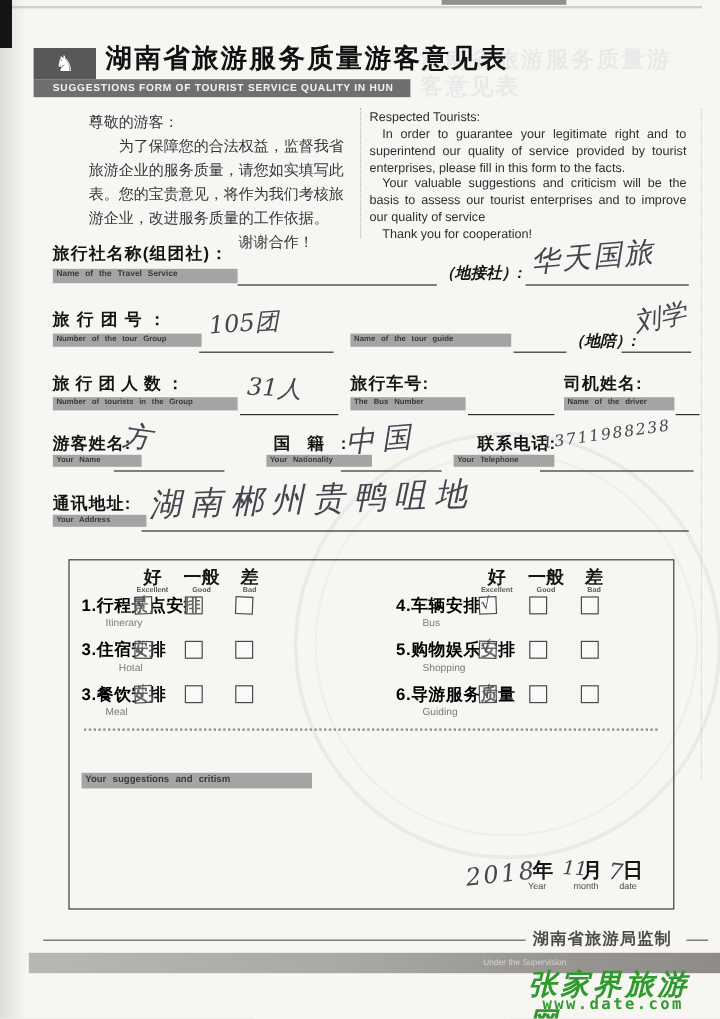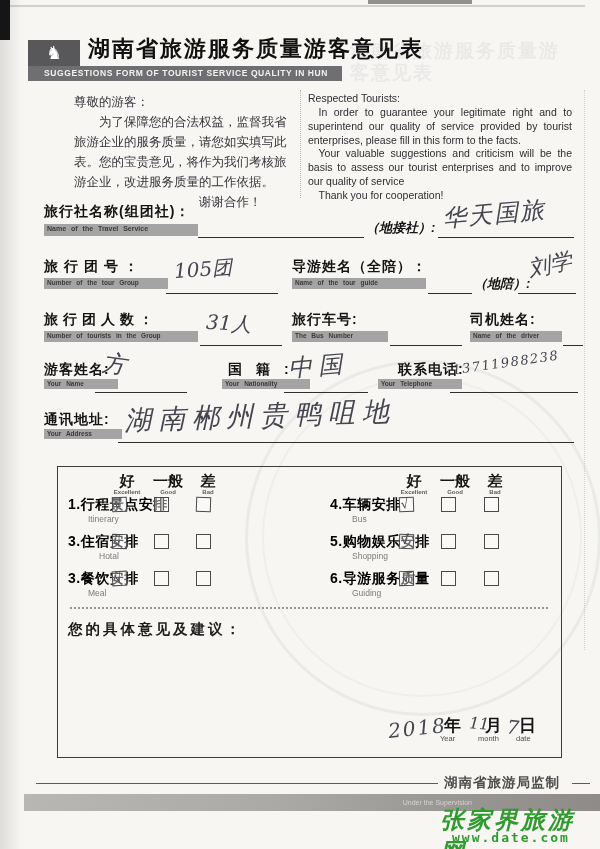--- a/index.html
+++ b/index.html
@@ -101,21 +101,20 @@
   <div class="abs gbar" style="left:44px;top:224px;width:154px;height:12px;">Name of the Travel Service</div>
   <div class="abs uline" style="left:198px;top:237px;width:166px;"></div>
   <div class="abs lbl-sm" style="left:366px;top:219px;">（地接社）:</div>
   <div class="abs hw" style="left:442px;top:198px;font-size:24px;transform:rotate(-5deg);letter-spacing:2px;">华天国旅</div>
   <div class="abs uline" style="left:438px;top:237px;width:136px;"></div>
 
   <div class="abs lbl" style="left:44px;top:258px;letter-spacing:6px;">旅行团号：</div>
   <div class="abs gbar" style="left:44px;top:278px;width:124px;height:11px;font-size:6.5px;">Number of the tour Group</div>
   <div class="abs hw" style="left:174px;top:256px;font-size:20px;transform:rotate(-4deg);">105团</div>
   <div class="abs uline" style="left:166px;top:293px;width:112px;"></div>
-  <div class="abs lbl" style="left:292px;top:258px;">导游姓名（全陪）：</div>
   <div class="abs gbar" style="left:292px;top:278px;width:134px;height:11px;font-size:6.5px;">Name of the tour guide</div>
   <div class="abs uline" style="left:428px;top:293px;width:44px;"></div>
   <div class="abs lbl-sm" style="left:474px;top:275px;">（地陪）:</div>
   <div class="abs hw" style="left:528px;top:250px;font-size:22px;transform:rotate(-12deg);">刘学</div>
   <div class="abs uline" style="left:518px;top:293px;width:58px;"></div>
 
   <div class="abs lbl" style="left:44px;top:311px;letter-spacing:5px;">旅行团人数：</div>
   <div class="abs gbar" style="left:44px;top:331px;width:154px;height:11px;font-size:6.5px;">Number of tourists in the Group</div>
   <div class="abs hw" style="left:206px;top:310px;font-size:20px;transform:rotate(3deg);">31人</div>
   <div class="abs uline" style="left:200px;top:345px;width:82px;"></div>
@@ -203,21 +202,21 @@
   <div class="abs ritem" style="left:330px;top:570px;">6.导游服务质量</div>
   <div class="abs ritem-en" style="left:352px;top:588px;">Guiding</div>
   <div class="abs cb" style="left:399px;top:571px;transform:rotate(-1deg);">
       <span class="mark" style="transform:rotate(-12deg) translate(2px,-2px);">√</span>
     </div>
   <div class="abs cb" style="left:441px;top:571px;"></div>
   <div class="abs cb" style="left:484px;top:571px;"></div>
 
   <div class="abs dots-sep"></div>
 
-  <div class="abs sug-lbl">您的具体意见及建议：</div>
+  <div class="abs gbar sug-bar">Your suggestions and critism</div>
   <div class="abs" style="left:68px;top:660px;width:480px;height:55px;"></div>
 
   <div class="abs hw" style="left:388px;top:716px;font-size:20px;transform:rotate(-6deg);letter-spacing:2px;">2018</div>
   <div class="abs date-cjk" style="left:444px;top:714px;">年</div>
   <div class="abs date-en" style="left:440px;top:734px;">Year</div>
   <div class="abs hw" style="left:469px;top:714px;font-size:16px;transform:rotate(4deg);">11</div>
   <div class="abs date-cjk" style="left:485px;top:714px;">月</div>
   <div class="abs date-en" style="left:478px;top:734px;">month</div>
   <div class="abs hw" style="left:507px;top:716px;font-size:19px;transform:rotate(6deg);">7</div>
   <div class="abs date-cjk" style="left:519px;top:714px;">日</div>

